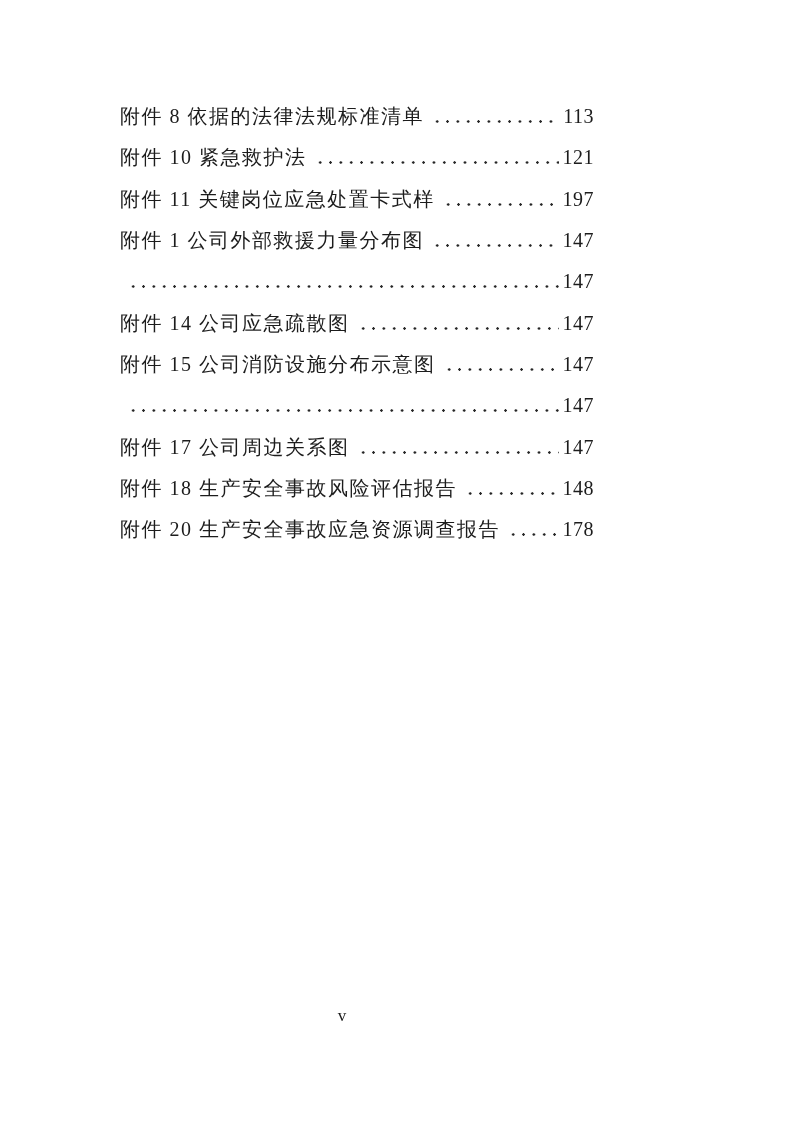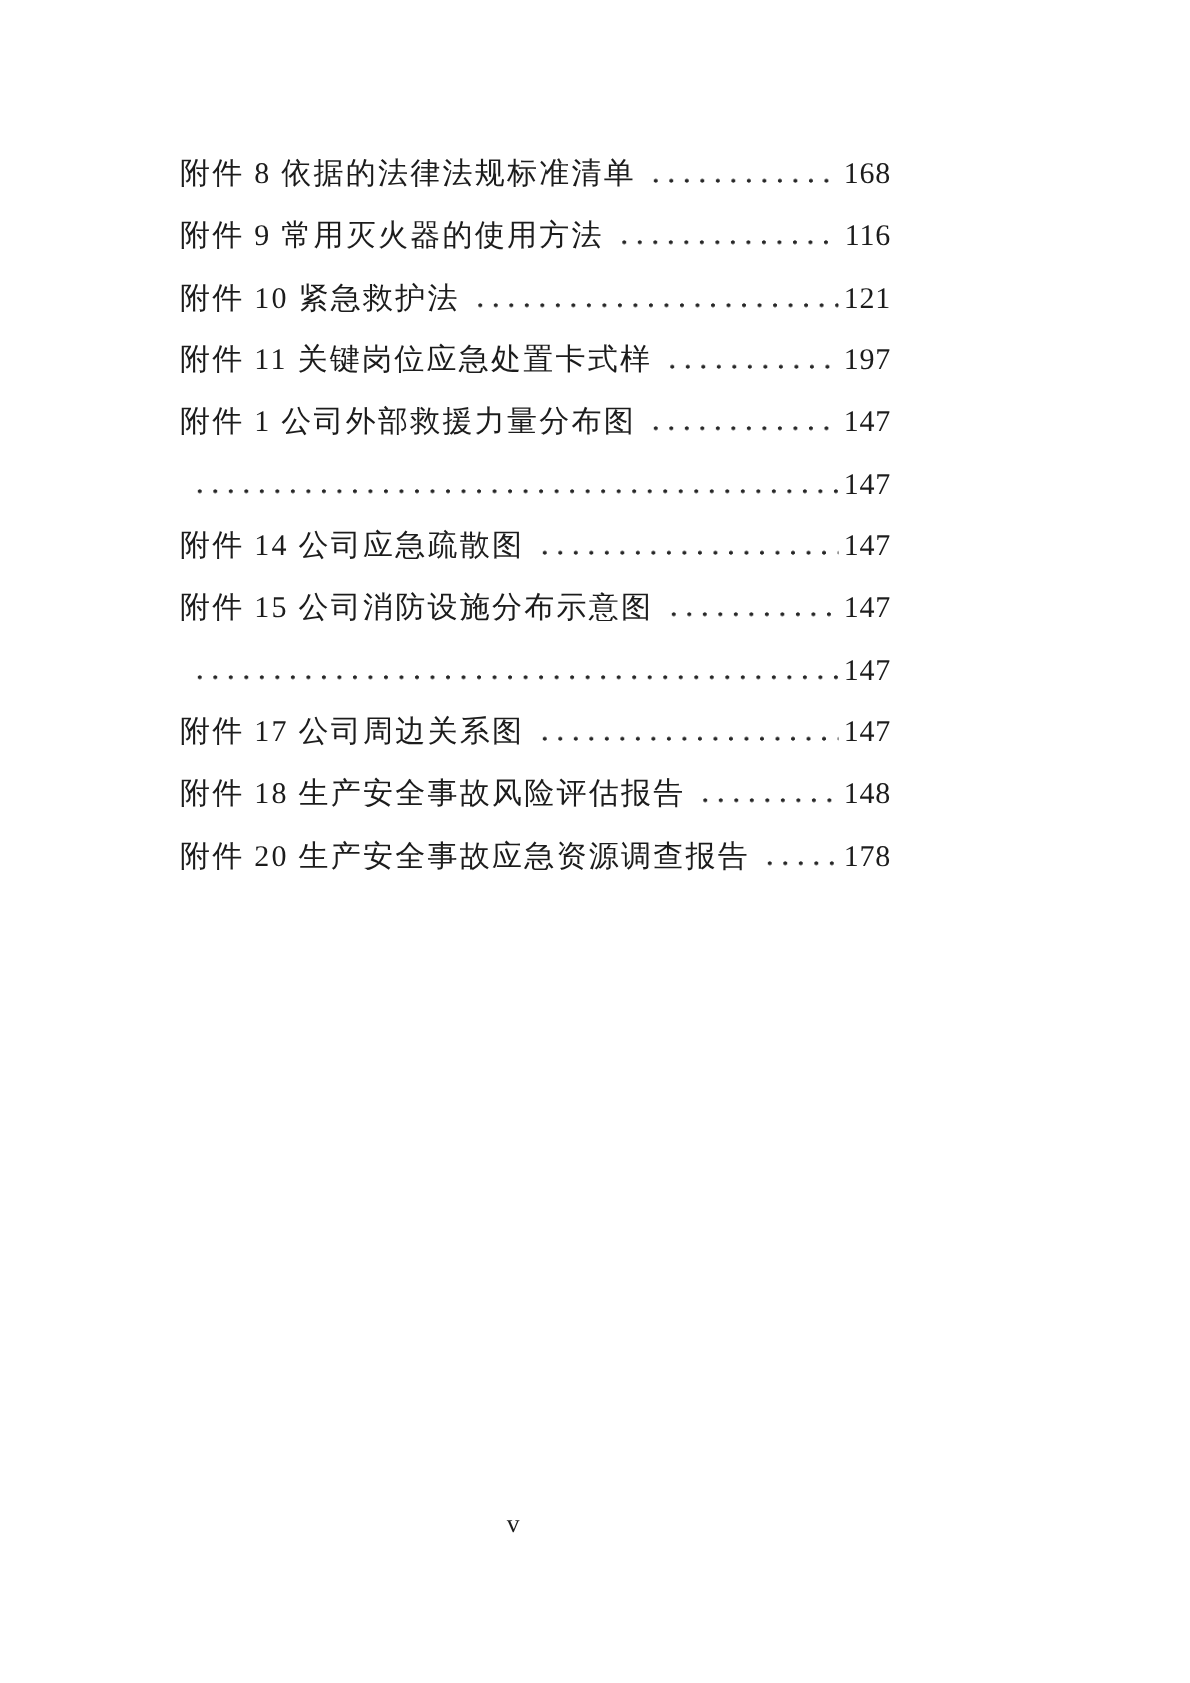--- a/index.html
+++ b/index.html
@@ -61,28 +61,23 @@
 </style>
 </head>
 <body>
 
 <div class="page">
   <div class="toc">
 
     <div class="toc-row">
       <span class="toc-title">附件 8 依据的法律法规标准清单</span>
       <span class="dot-leader"></span>
-      <span class="toc-page">168</span>
+      <span class="toc-page">113</span>
     </div>
 
-    <div class="toc-row">
-      <span class="toc-title">附件 9 常用灭火器的使用方法</span>
-      <span class="dot-leader"></span>
-      <span class="toc-page">116</span>
-    </div>
 
     <div class="toc-row">
       <span class="toc-title">附件 10 紧急救护法</span>
       <span class="dot-leader"></span>
       <span class="toc-page">121</span>
     </div>
 
     <div class="toc-row">
       <span class="toc-title">附件 11 关键岗位应急处置卡式样</span>
       <span class="dot-leader"></span>

